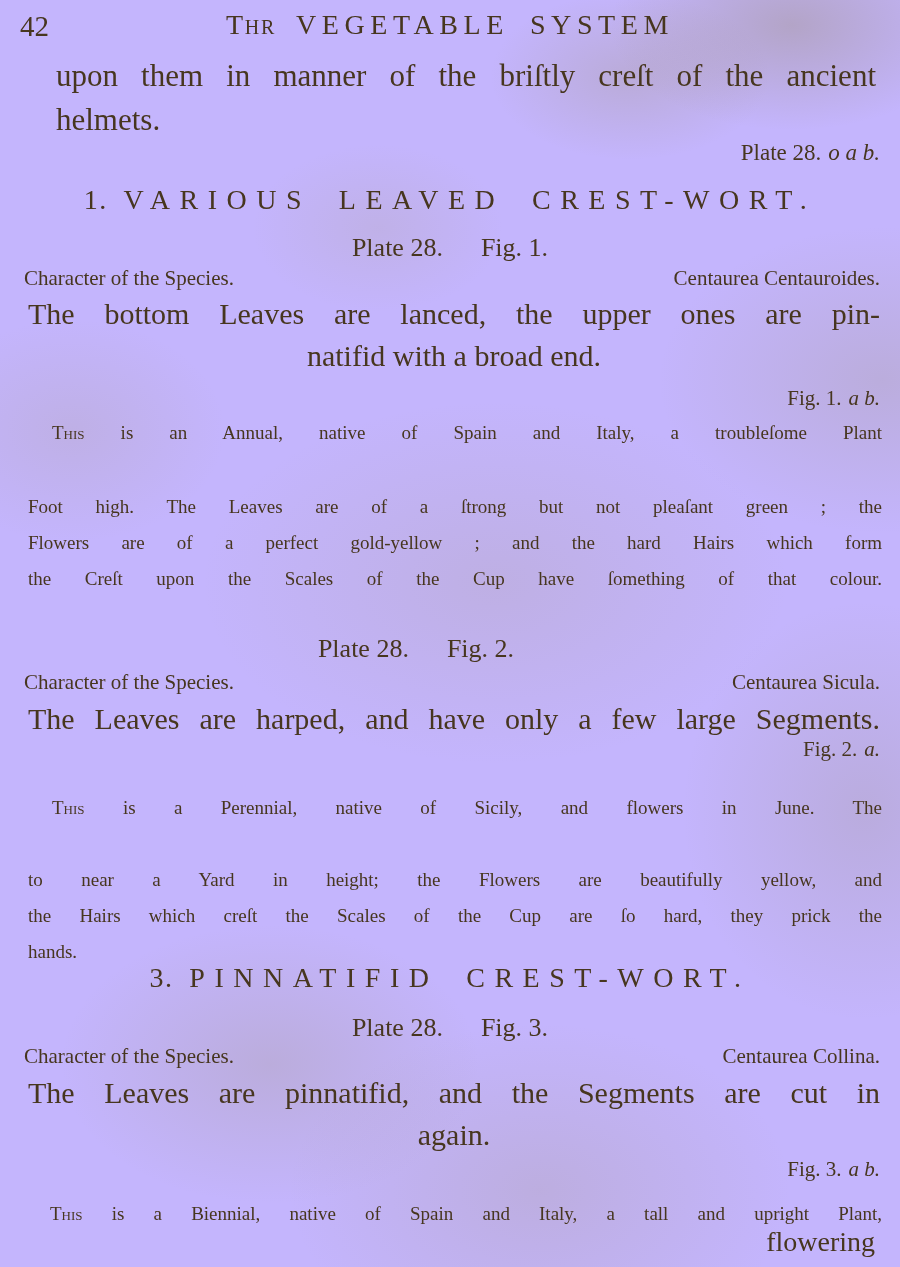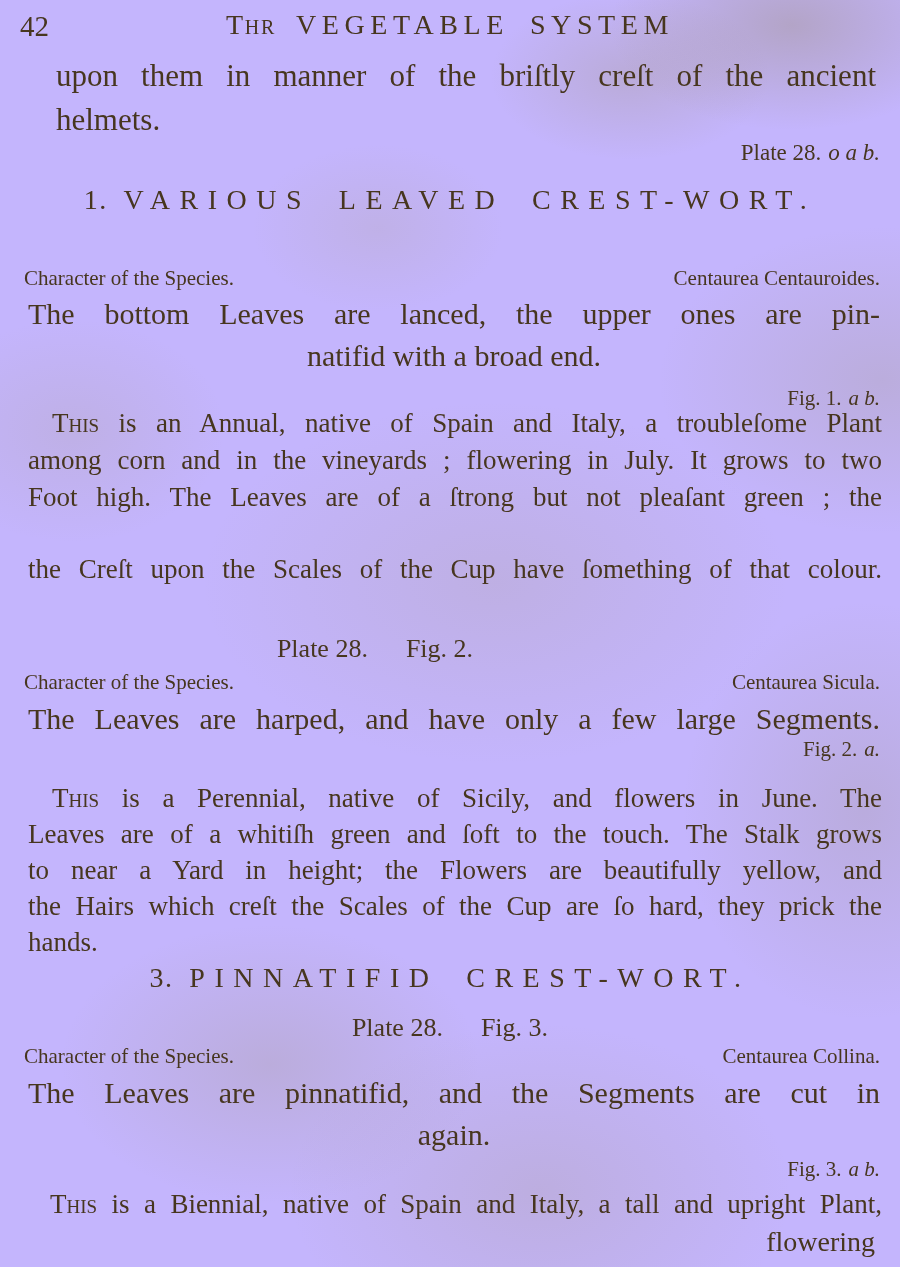--- a/index.html
+++ b/index.html
@@ -43,57 +43,57 @@
   .plateref .it{margin-left:7px;}
 
   .sec-title{font-size:28px;letter-spacing:.34em;word-spacing:.40em;white-space:nowrap;}
   .sec-title .num{letter-spacing:.05em;margin-right:16px;}
   .plateline{font-size:26px;}
   .plateline .pl{margin-right:38px;}
   .charrow{display:flex;justify-content:space-between;align-items:baseline;font-size:21px;}
   .charline{font-size:30px;}
   .figref{font-size:21px;}
   .figref .it{margin-left:7px;}
-  .bodyline{font-size:27px;}
+  .bodyline{font-size:19px;margin-top:14px;}
   .catchword{font-size:28px;}
 </style>
 </head>
 <body>
 
 <div class="page">
 
   <div class="abs pageno" style="left:20px;top:10px;">42</div>
   <div class="abs runtitle ctr" style="left:0;top:9px;width:900px;"><span class="sc pfx">Thr</span><span>VEGETABLE SYSTEM</span></div>
 
   <div class="abs introline just" style="left:56px;top:58px;width:820px;">upon them in manner of the briſtly creſt of the ancient</div>
   <div class="abs introline" style="left:56px;top:102px;">helmets.</div>
   <div class="abs plateref" style="right:20px;top:140px;"><span>Plate 28.</span><span class="it">o a b.</span></div>
 
   <div class="abs sec-title ctr" style="left:0;top:184px;width:900px;"><span class="num">1.</span><span>VARIOUS LEAVED CREST-WORT.</span></div>
+  <div class="abs plateline ctr" style="left:0;top:233px;width:900px;"><span class="pl">Plate 28.</span><span>Fig. 1.</span></div>
   <div class="abs charrow" style="left:24px;top:266px;width:856px;">
     <span>Character of the Species.</span>
     <span>Centaurea Centauroides.</span>
   </div>
   <div class="abs charline just" style="left:28px;top:297px;width:852px;">The bottom Leaves are lanced, the upper ones are pin-</div>
   <div class="abs charline ctr" style="left:28px;top:339px;width:852px;">natifid with a broad end.</div>
   <div class="abs figref" style="right:20px;top:386px;"><span>Fig. 1.</span><span class="it">a b.</span></div>
   <div class="abs bodyline just" style="left:28px;top:408px;width:854px;text-indent:24px;"><span class="sc">This</span><span> is an Annual, native of Spain and Italy, a troubleſome Plant</span></div>
-  <div class="abs bodyline just" style="left:28px;top:445px;width:854px;">among corn and in the vineyards ; flowering in July. It grows to two</div>
   <div class="abs bodyline just" style="left:28px;top:482px;width:854px;">Foot high. The Leaves are of a ſtrong but not pleaſant green ; the</div>
+  <div class="abs bodyline just" style="left:28px;top:518px;width:854px;">Flowers are of a perfect gold-yellow ; and the hard Hairs which form</div>
   <div class="abs bodyline just" style="left:28px;top:554px;width:854px;">the Creſt upon the Scales of the Cup have ſomething of that colour.</div>
 
-  <div class="abs plateline ctr" style="left:7px;top:634px;width:736px;"><span class="pl">Plate 28.</span><span>Fig. 2.</span></div>
+  <div class="abs plateline ctr" style="left:0;top:634px;width:736px;padding-left:48px;"><span class="pl">Plate 28.</span><span>Fig. 2.</span></div>
   <div class="abs charrow" style="left:24px;top:670px;width:856px;">
     <span>Character of the Species.</span>
     <span>Centaurea Sicula.</span>
   </div>
   <div class="abs charline just" style="left:28px;top:702px;width:852px;">The Leaves are harped, and have only a few large Segments.</div>
   <div class="abs figref" style="right:20px;top:737px;"><span>Fig. 2.</span><span class="it">a.</span></div>
   <div class="abs bodyline just" style="left:28px;top:783px;width:854px;text-indent:24px;"><span class="sc">This</span><span> is a Perennial, native of Sicily, and flowers in June. The</span></div>
-  <div class="abs bodyline just" style="left:28px;top:819px;width:854px;">Leaves are of a whitiſh green and ſoft to the touch. The Stalk grows</div>
   <div class="abs bodyline just" style="left:28px;top:855px;width:854px;">to near a Yard in height; the Flowers are beautifully yellow, and</div>
   <div class="abs bodyline just" style="left:28px;top:891px;width:854px;">the Hairs which creſt the Scales of the Cup are ſo hard, they prick the</div>
   <div class="abs bodyline" style="left:28px;top:927px;width:854px;">hands.</div>
 
   <div class="abs sec-title ctr" style="left:0;top:962px;width:900px;"><span class="num">3.</span><span>PINNATIFID CREST-WORT.</span></div>
   <div class="abs plateline ctr" style="left:0;top:1013px;width:900px;"><span class="pl">Plate 28.</span><span>Fig. 3.</span></div>
   <div class="abs charrow" style="left:24px;top:1044px;width:856px;">
     <span>Character of the Species.</span>
     <span>Centaurea Collina.</span>
   </div>

